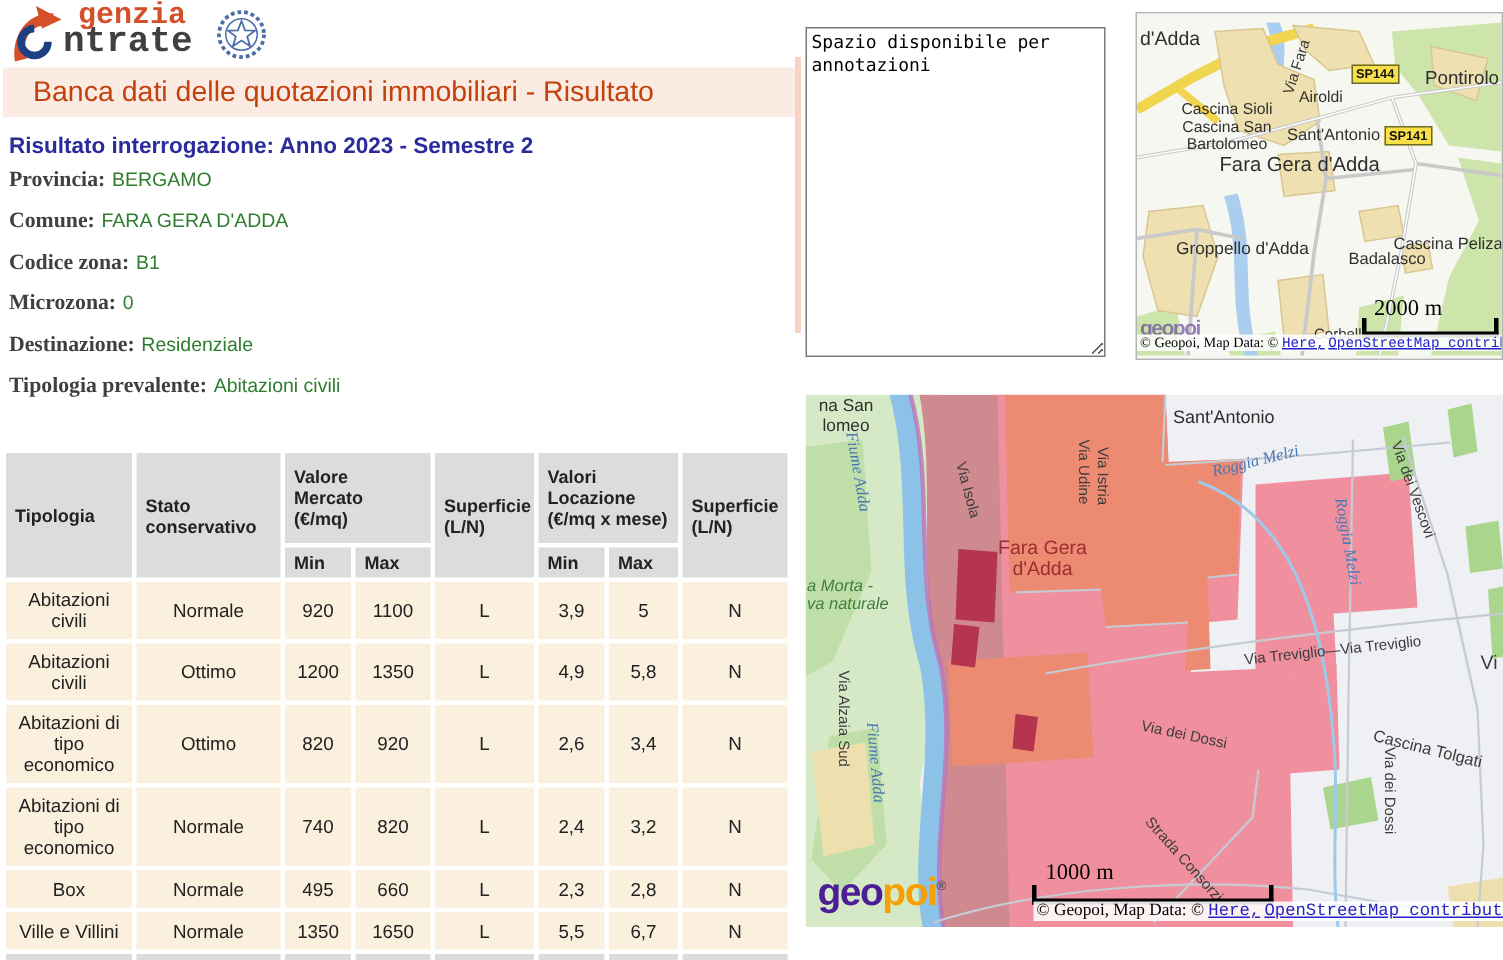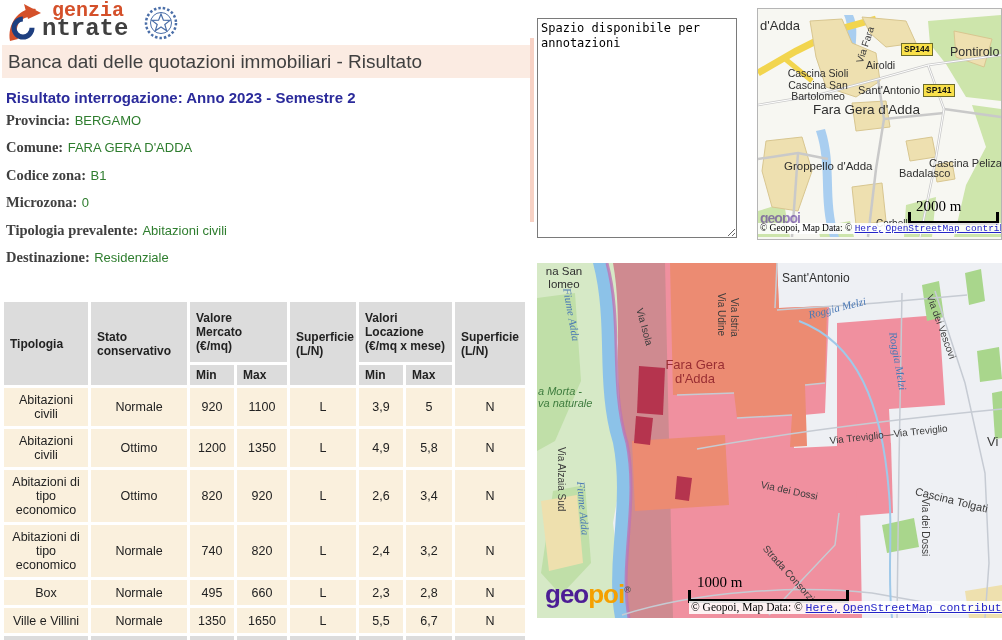--- a/index.html
+++ b/index.html
@@ -12,21 +12,21 @@
   
   .logo{position:absolute;left:6px;top:2px;width:170px;height:42px;}
   .logo-mark{position:absolute;left:0;top:1px;}
   .logo-text{position:absolute;left:36px;top:0;font-family:"Liberation Mono",monospace;font-weight:bold;line-height:0.85;}
   .logo-genzia{display:block;color:#d4502a;font-size:20px;margin-left:10px;}
   .logo-ntrate{display:block;color:#404040;font-size:24px;}
   .emblem{position:absolute;left:138px;top:4px;}
 
   .banner{
     position:absolute;left:2px;top:45px;width:531px;height:33px;box-sizing:border-box;
-    background:#fbebe2;color:#404040;font-size:19px;line-height:33px;padding-left:6px;
+    background:#fbebe2;color:#c2410c;font-size:19px;line-height:33px;padding-left:20px;
   }
   .pink-rule{position:absolute;left:530px;top:38px;width:4px;height:184px;background:#f8d2c5;}
 
   .result-title{position:absolute;left:6px;top:89px;color:#2b2b9b;font-weight:bold;font-size:15px;}
 
   .fields{position:absolute;left:6px;top:111px;}
   .field{height:27.4px;}
   .flabel{font-family:"Liberation Serif",serif;font-weight:bold;color:#404040;font-size:14.5px;}
   .fvalue{color:#2e7d2e;font-size:13px;}
 
@@ -112,26 +112,26 @@
     </div>
     <div class="field">
       <span class="flabel">Codice zona:</span>
       <span class="fvalue">B1</span>
     </div>
     <div class="field">
       <span class="flabel">Microzona:</span>
       <span class="fvalue">0</span>
     </div>
     <div class="field">
+      <span class="flabel">Destinazione:</span>
+      <span class="fvalue">Residenziale</span>
+    </div>
+    <div class="field">
       <span class="flabel">Tipologia prevalente:</span>
       <span class="fvalue">Abitazioni civili</span>
-    </div>
-    <div class="field">
-      <span class="flabel">Destinazione:</span>
-      <span class="fvalue">Residenziale</span>
     </div>
   </div>
 
   <table class="qtable">
     <colgroup>
       <col style="width:84px">
         <col style="width:96px">
         <col style="width:44px">
         <col style="width:50px">
       <col style="width:66px">

